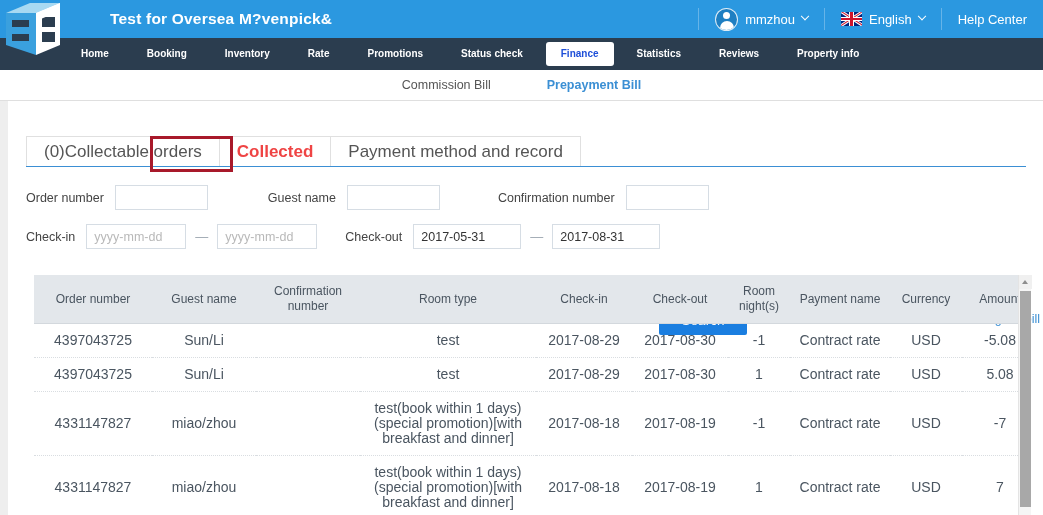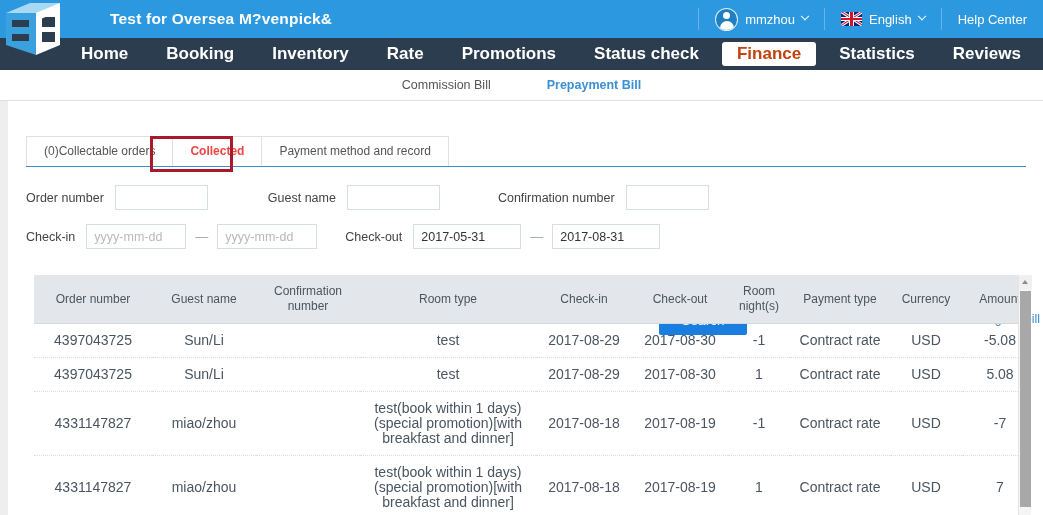--- a/index.html
+++ b/index.html
@@ -72,25 +72,25 @@
     border-right:1.6px solid currentColor; border-bottom:1.6px solid currentColor;
     transform:rotate(45deg) translate(-2px,-2px);
   }
 
   
   .navbar {
     position:absolute; left:0; top:38px; width:1043px; height:32px;
     background:#2b3d4f; display:flex; align-items:center; padding-left:62px;
   }
   .nav-item {
-    color:#ffffff; font-size:17px; font-weight:bold;
+    color:#ffffff; font-size:10px; font-weight:bold;
     padding:4px 15px; margin:0 4px; border-radius:3px;
     cursor:pointer; white-space:nowrap; line-height:16px;
   }
-  .nav-item.active { background:#ffffff; color:#c2410c; }
+  .nav-item.active { background:#ffffff; color:#1d4ed8; }
 
   
   .subnav {
     position:absolute; left:0; top:70px; width:1043px; height:31px;
     background:#ffffff; border-bottom:1px solid #dfdfdf;
     display:flex; align-items:center; justify-content:center;
   }
   .subnav-item { font-size:12.5px; color:#555; margin:0 28px; cursor:pointer; }
   .subnav-item.active { color:#3b8fd4; font-weight:bold; }
 
@@ -100,21 +100,21 @@
     position:absolute; left:8px; top:101px; width:1035px; height:414px;
     background:#ffffff;
   }
 
   
   .tabstrip {
     position:absolute; left:18px; top:36px; width:1000px; height:30px;
     border-bottom:1px solid #3b8fd4; display:flex; align-items:flex-end;
   }
   .tab {
-    height:30px; line-height:29px; padding:0 17px; font-size:12px;
+    height:30px; line-height:29px; padding:0 17px; font-size:17px;
     color:#555; border:1px solid #e0e0e0; border-bottom:none;
     background:#fff; cursor:pointer; margin-right:-1px; white-space:nowrap;
   }
   .tab.active { color:#ef4444; font-weight:bold; }
   .annot-box {
     position:absolute; left:142px; top:35px; width:83px; height:36px;
     border:3px solid #a8192a; pointer-events:none;
   }
 
   
@@ -290,21 +290,21 @@
         </colgroup>
         <thead>
           <tr>
             <th>Order number</th>
             <th>Guest name</th>
             <th>Confirmation number</th>
             <th>Room type</th>
             <th>Check-in</th>
             <th>Check-out</th>
             <th>Room night(s)</th>
-            <th>Payment type</th>
+            <th>Payment name</th>
             <th>Currency</th>
             <th>Amount</th>
           </tr>
         </thead>
         <tbody>
           <tr>
             <td>4397043725</td>
             <td>Sun/Li</td>
             <td></td>
             <td>test</td>

